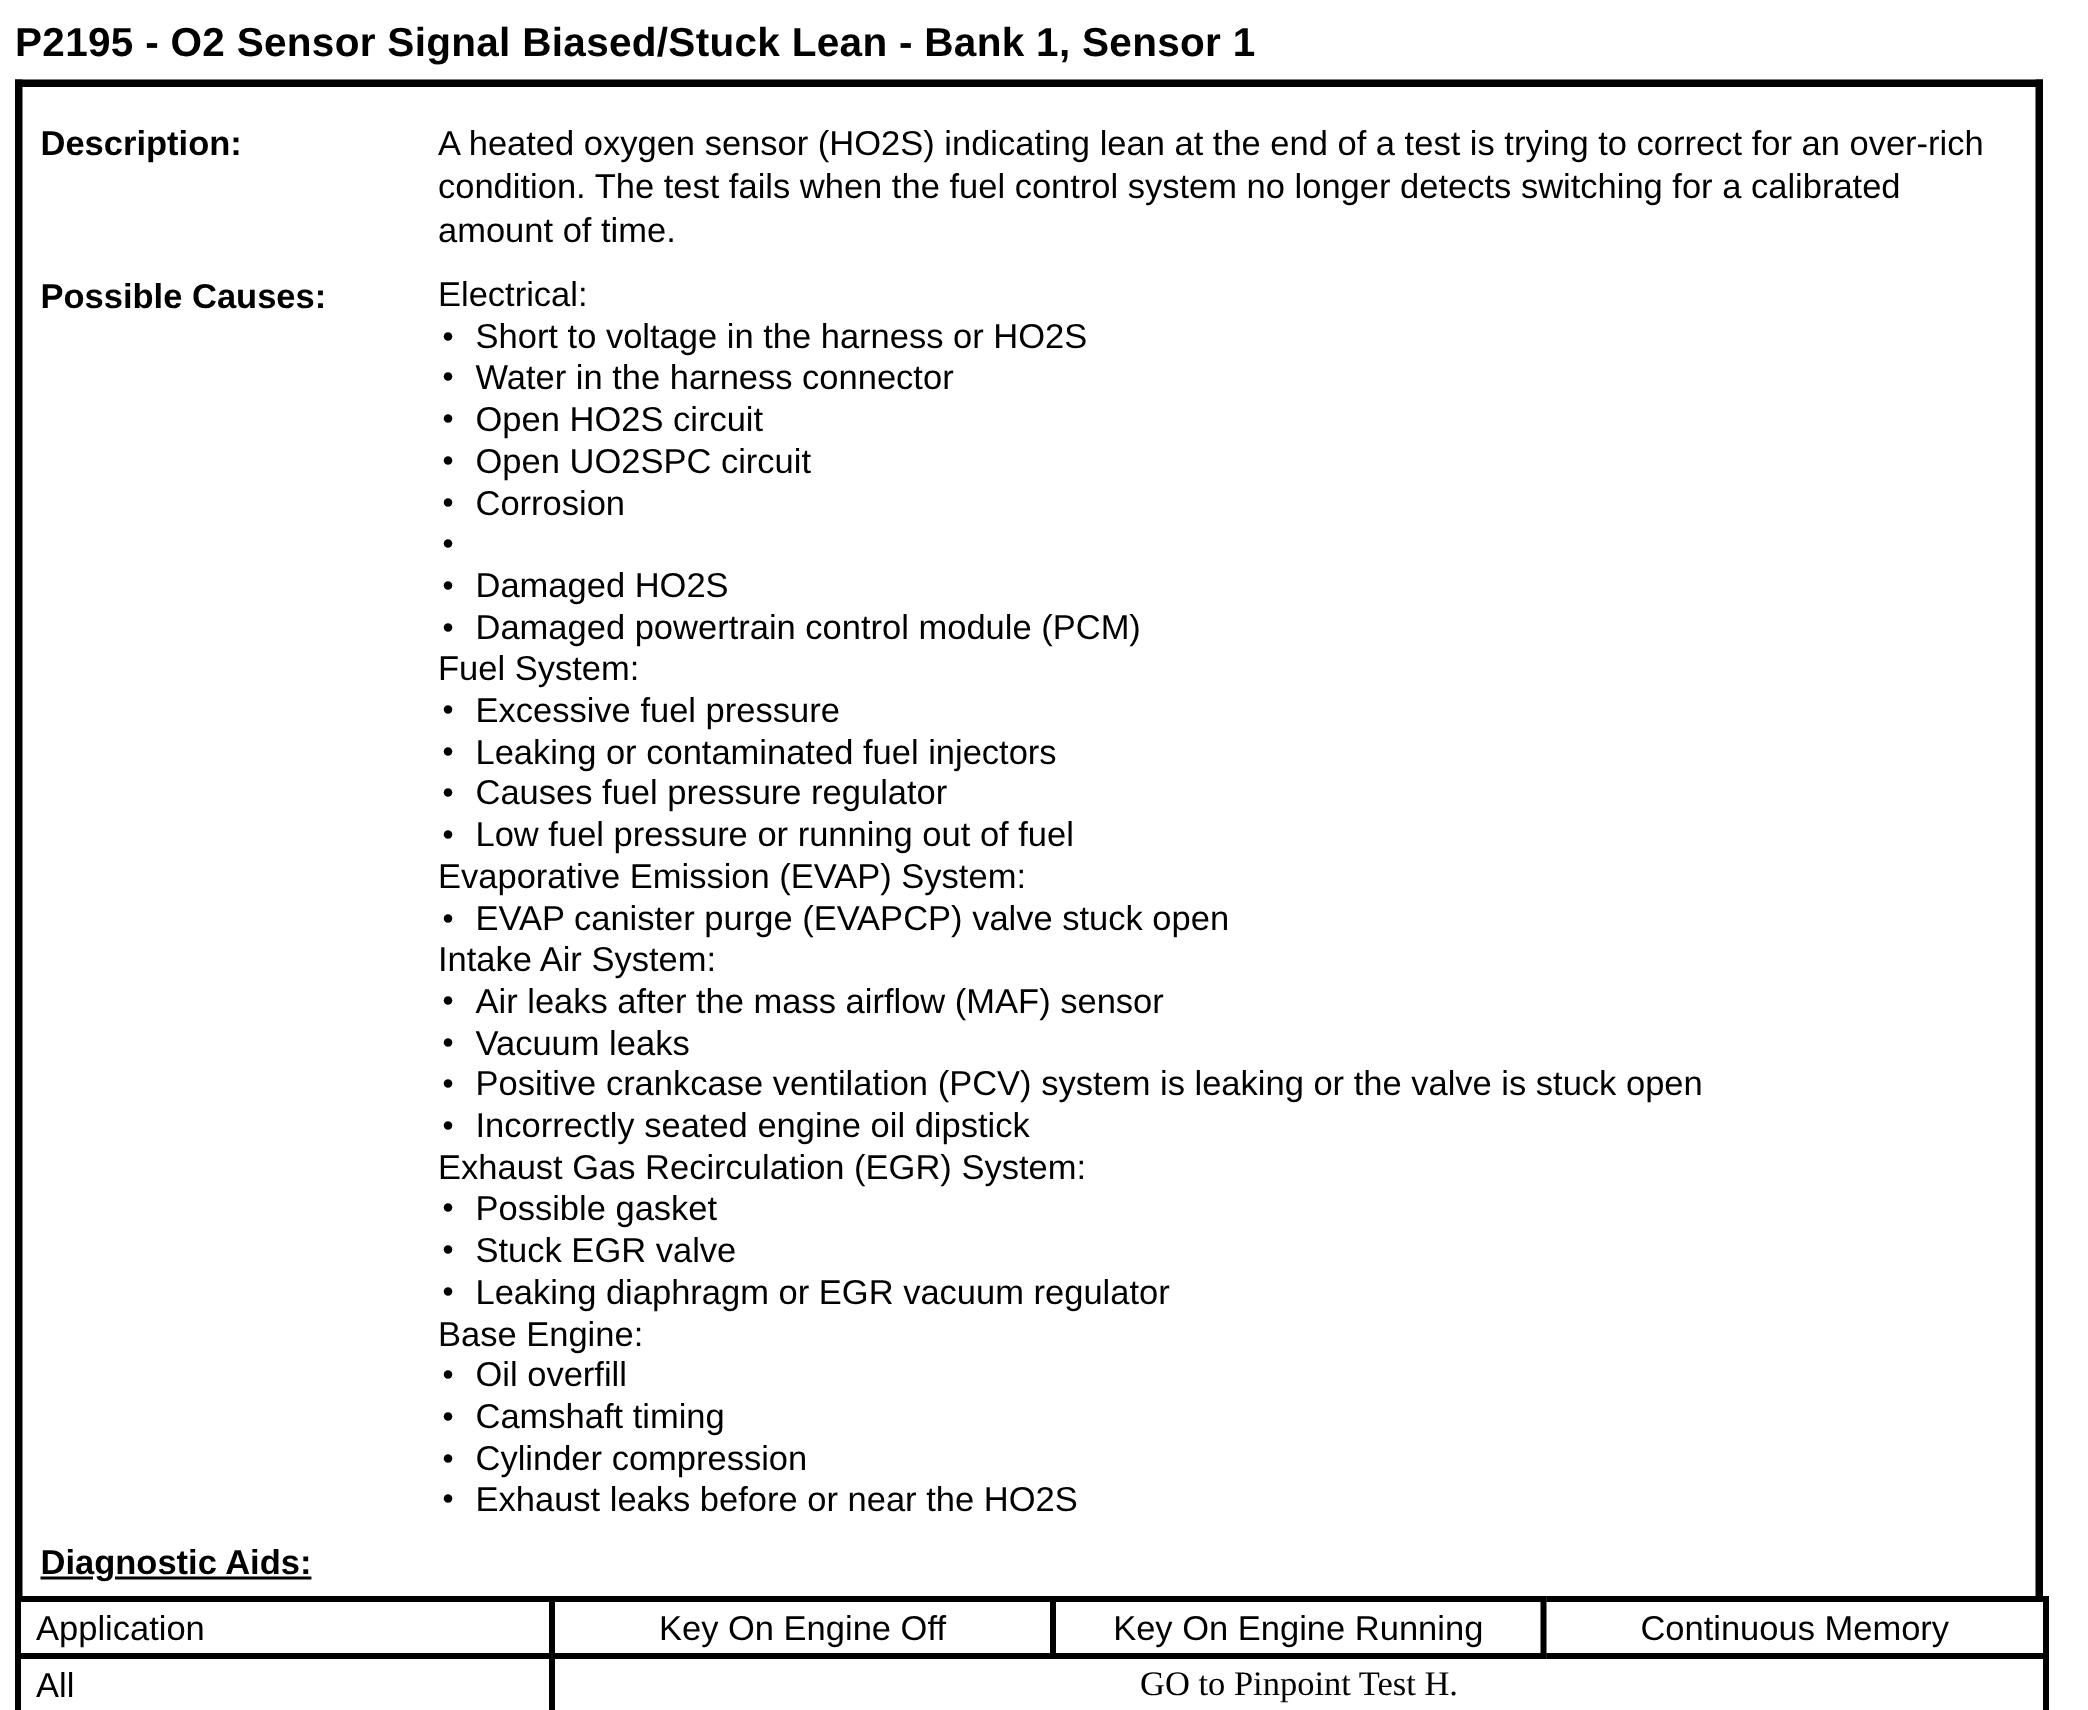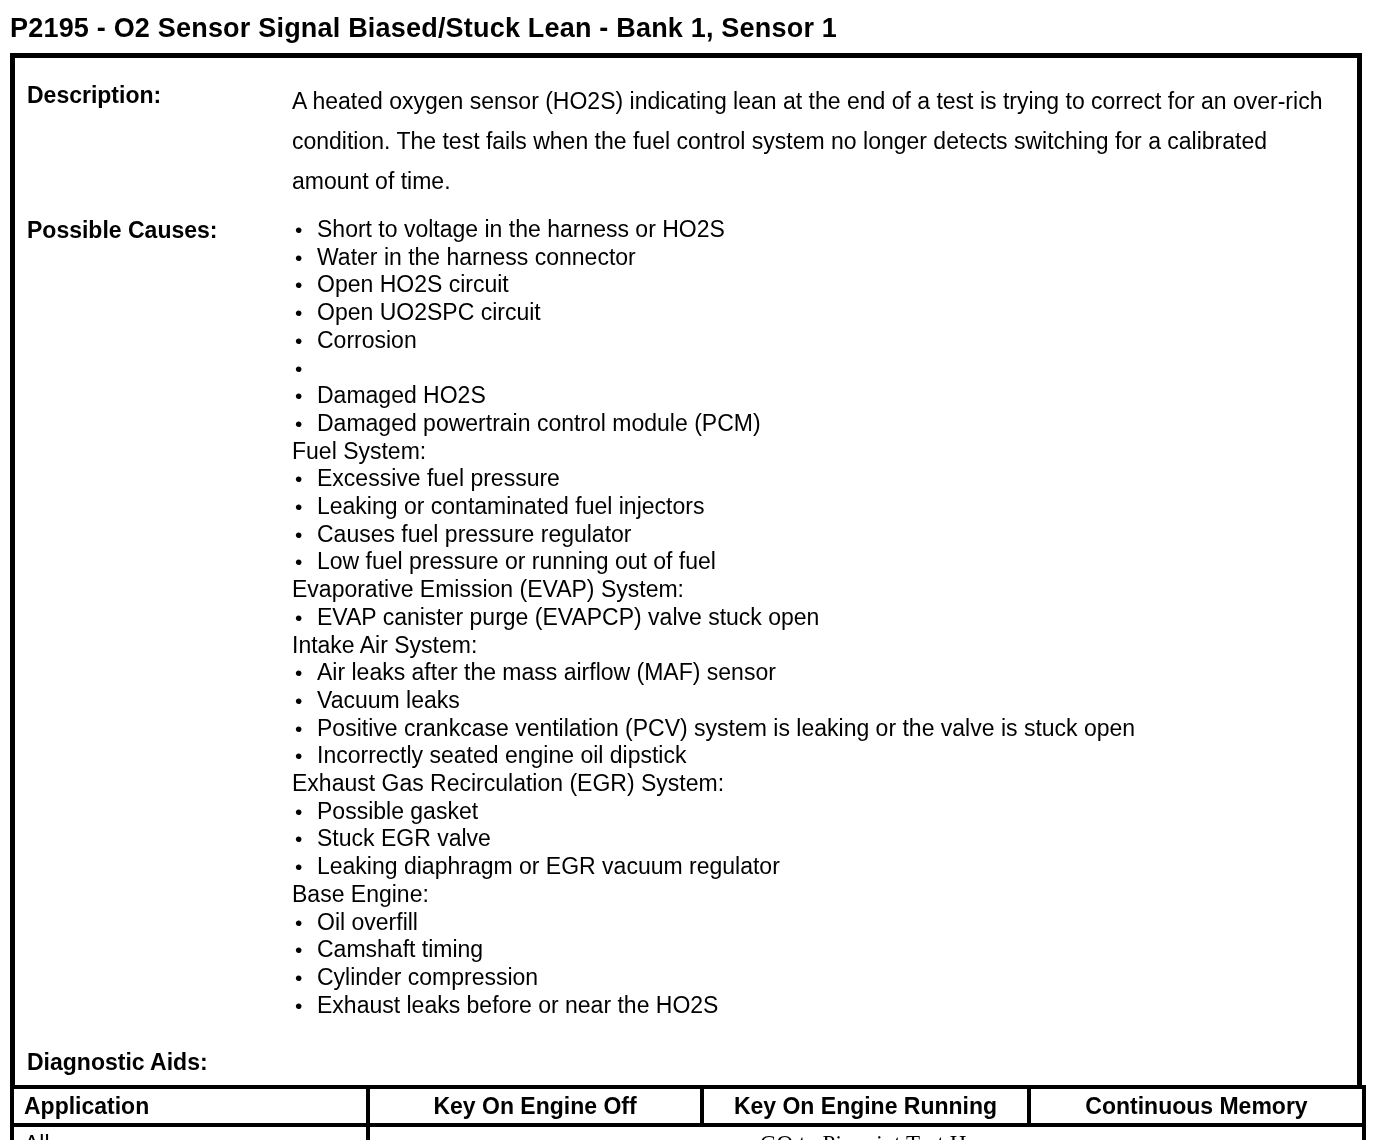--- a/index.html
+++ b/index.html
@@ -39,21 +39,21 @@
   }
   .info-label {
     flex: 0 0 265px;
     font-size: 23px;
     font-weight: bold;
     line-height: 29px;
   }
   .info-content {
     flex: 1 1 auto;
     font-size: 23px;
-    line-height: 40px;
+    line-height: 29px;
     padding-right: 10px;
   }
   .desc-row { margin-bottom: 14px; }
   .causes-content {
     font-size: 23px;
     line-height: 27.7px;
   }
   .cause-heading {
     font-size: 23px;
     line-height: 27.7px;
@@ -63,22 +63,23 @@
     align-items: flex-start;
     line-height: 27.7px;
   }
   .bullet {
     flex: 0 0 22px;
     text-align: left;
     padding-left: 3px;
     font-size: 21px;
   }
   .diag-row {
-    margin-top: 28px;
+    margin-top: 12px;
     margin-bottom: 4px;
+    text-decoration: underline;
   }
   .diag-label {
     font-size: 23px;
     font-weight: bold;
     line-height: 30px;
   }
   table.app-table {
     margin-left: 10px;
     width: 1352px;
     border-collapse: collapse;
@@ -86,21 +87,21 @@
   }
   table.app-table th,
   table.app-table td {
     border: 4px solid #000000;
     font-size: 23px;
     box-sizing: border-box;
     overflow: hidden;
     white-space: nowrap;
   }
   table.app-table th {
-    font-weight: bold;
+    font-weight: normal;
     height: 38px;
     text-align: center;
     padding: 2px 8px;
   }
   table.app-table th.left-align,
   table.app-table td.left-align {
     text-align: left;
     padding-left: 10px;
   }
   table.app-table td {
@@ -119,20 +120,21 @@
   <div class="main-box">
 
     <div class="info-row desc-row">
       <div class="info-label">Description:</div>
       <div class="info-content">A heated oxygen sensor (HO2S) indicating lean at the end of a test is trying to correct for an over-rich condition. The test fails when the fuel control system no longer detects switching for a calibrated amount of time.</div>
     </div>
 
     <div class="info-row">
       <div class="info-label">Possible Causes:</div>
       <div class="info-content causes-content" id="causes-content">
+          <div class="cause-heading">Electrical:</div>
           <div class="cause-item">
             <span class="bullet">•</span>
             <span>Short to voltage in the harness or HO2S</span>
           </div>
           <div class="cause-item">
             <span class="bullet">•</span>
             <span>Water in the harness connector</span>
           </div>
           <div class="cause-item">
             <span class="bullet">•</span>

